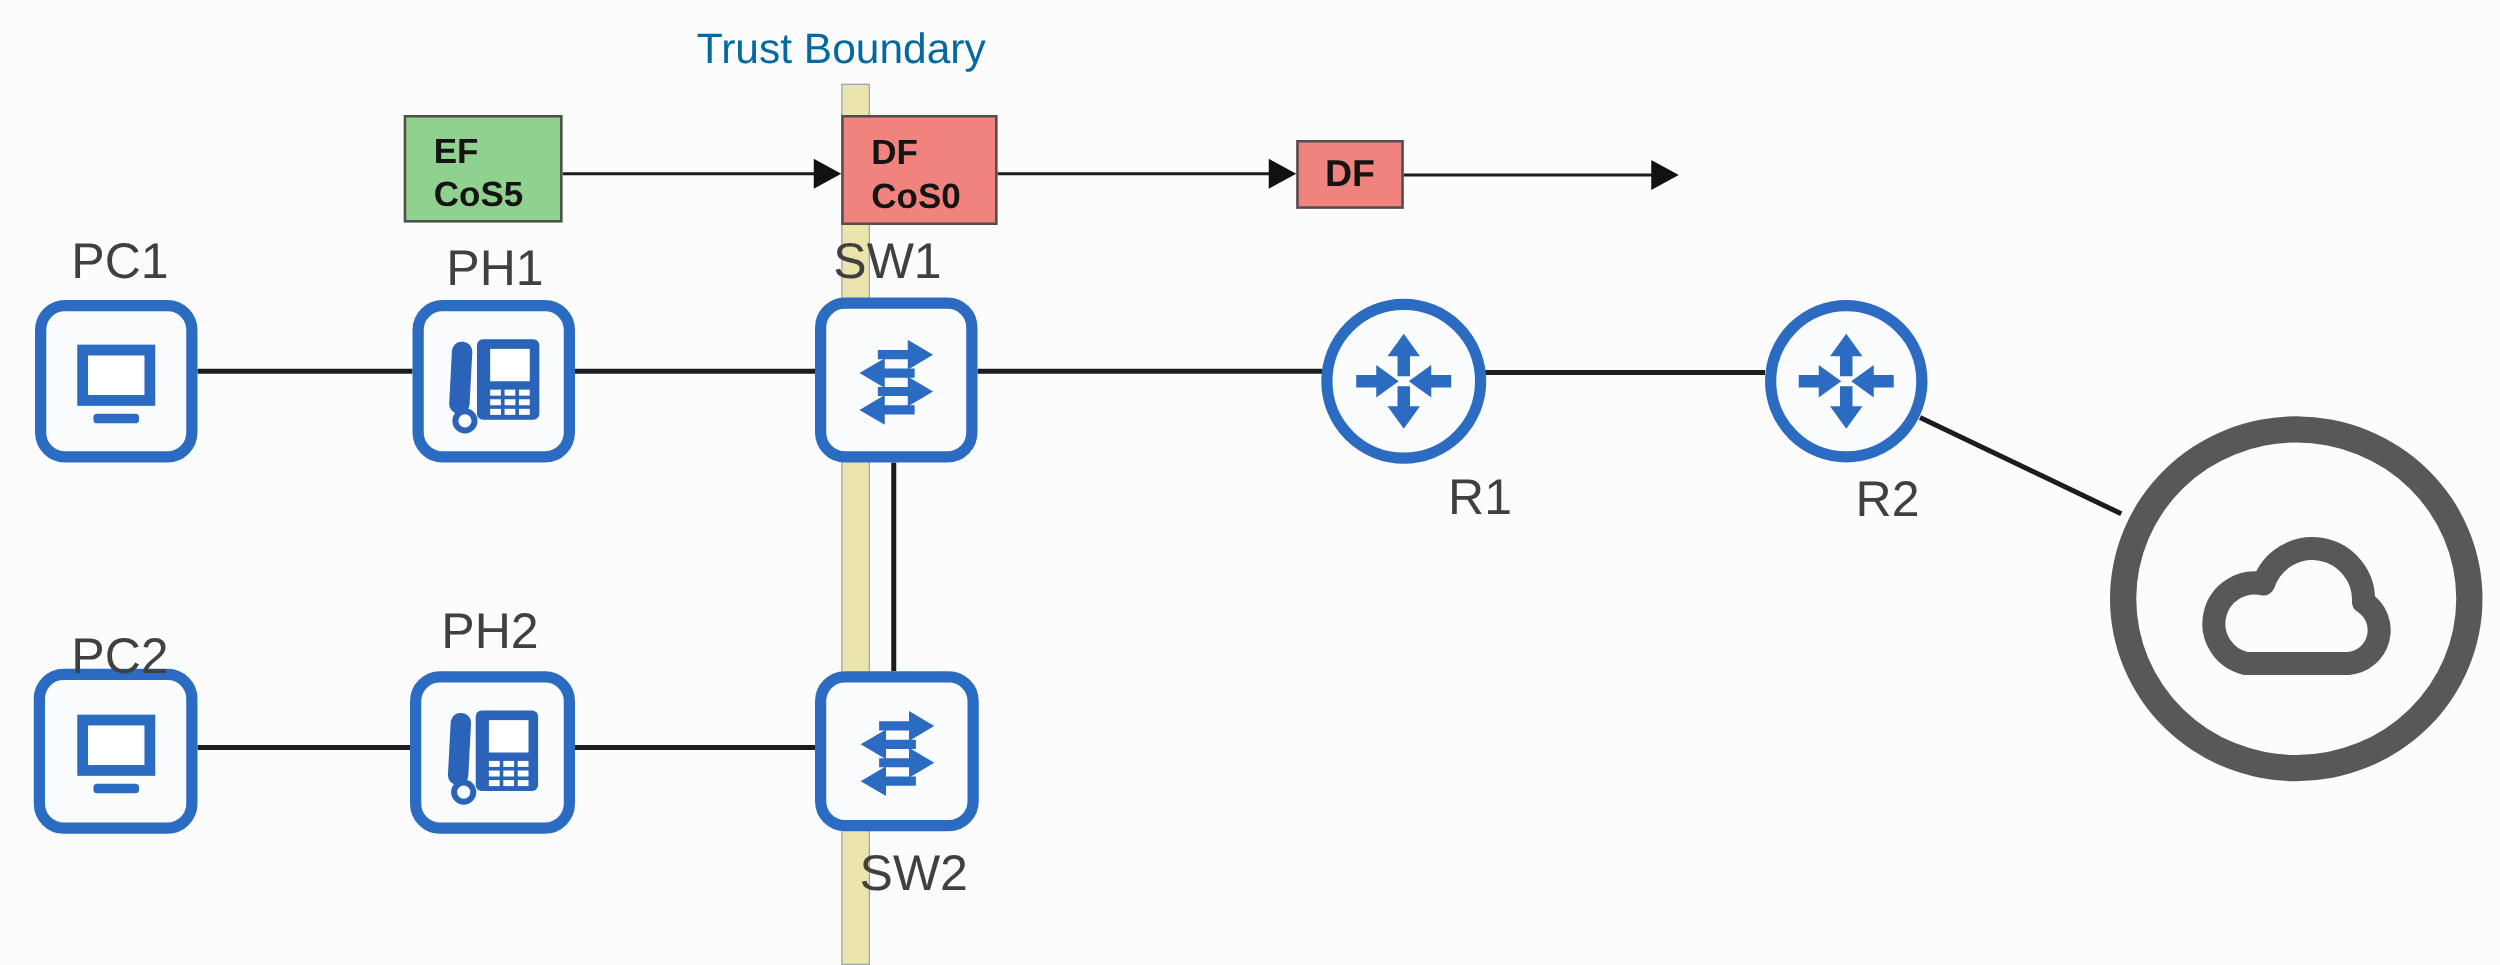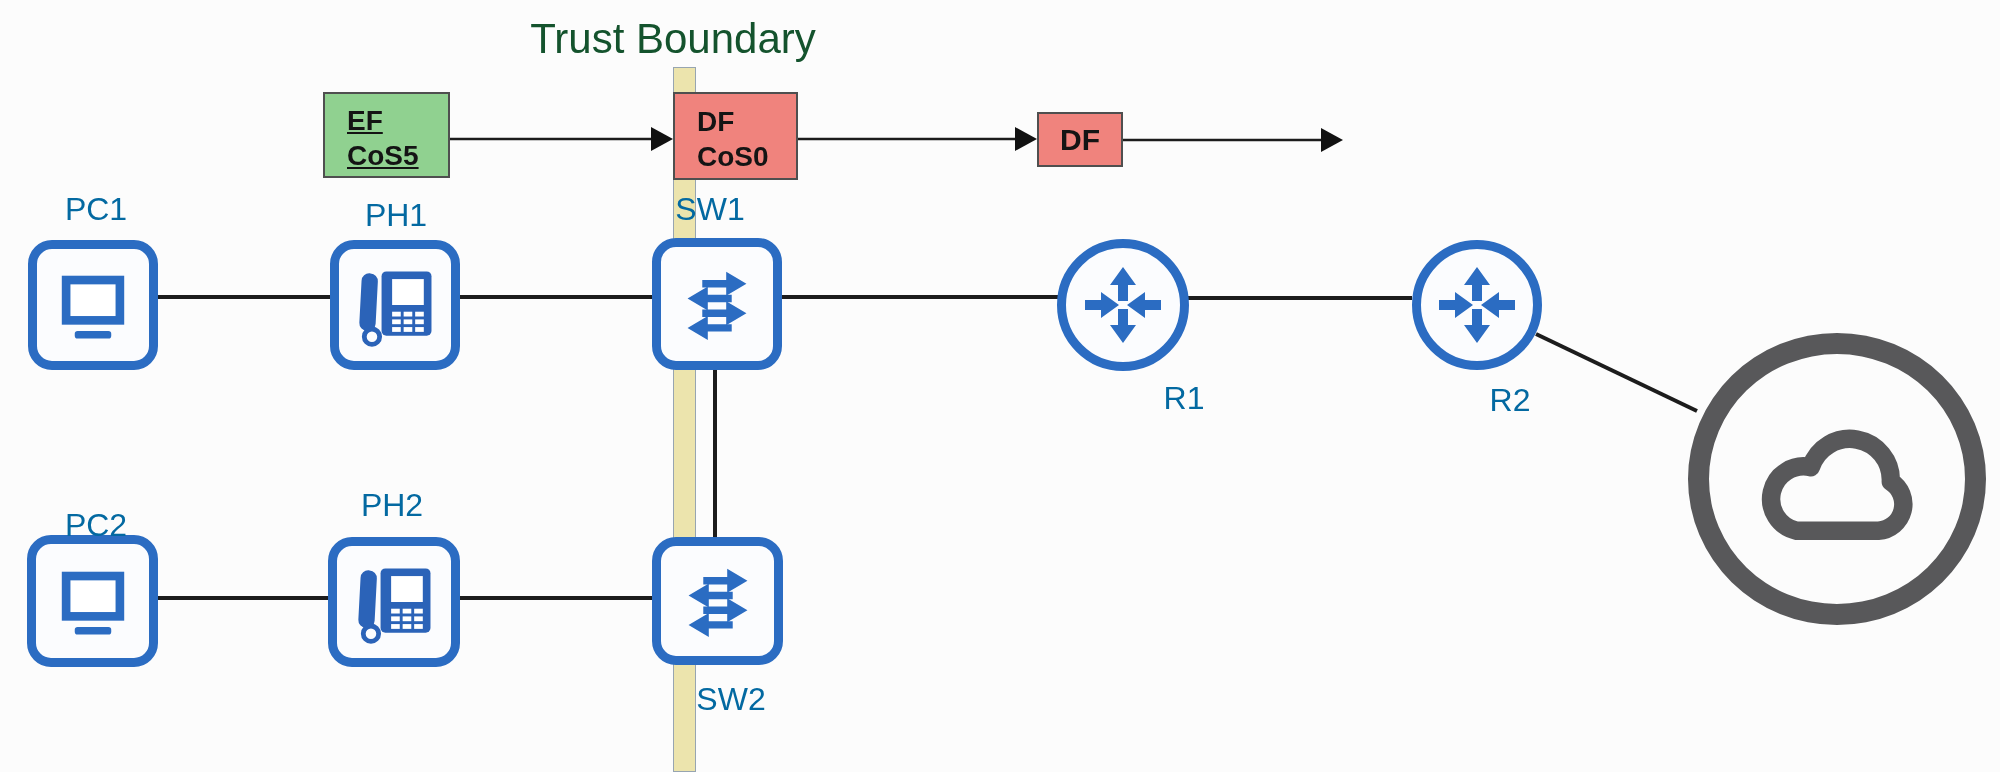--- a/index.html
+++ b/index.html
@@ -7,43 +7,43 @@
     position:relative;width:2000px;height:772px;background:#fcfcfc;
     font-family:"Liberation Sans", sans-serif;color:#1c1c1c;overflow:hidden;
   }
   
   .trust-bar{
     position:absolute;left:673px;top:67px;width:23px;height:705px;
     background:#ece4ad;border:1px solid #97a5b1;box-sizing:border-box;z-index:1;
   }
   .title{
     position:absolute;left:673px;top:16px;transform:translateX(-50%);
-    font-size:42px;line-height:46px;color:#14532d;white-space:nowrap;z-index:5;
+    font-size:34px;line-height:46px;color:#0369a1;white-space:nowrap;z-index:5;
   }
   svg.links{position:absolute;left:0;top:0;z-index:2;}
   
   .packet{
     position:absolute;box-sizing:border-box;border:2px solid #4f4f4f;
     font-weight:bold;color:#141414;z-index:4;
   }
   .packet .pline{display:block;font-size:28px;line-height:35px;}
-  .packet.ef{left:323px;top:92px;width:127px;height:86px;background:#90d190;padding:9px 0 0 22px;text-decoration:underline;}
+  .packet.ef{left:323px;top:92px;width:127px;height:86px;background:#90d190;padding:9px 0 0 22px;}
   .packet.dfcos0{left:673px;top:92px;width:125px;height:88px;background:#f0837d;padding:10px 0 0 22px;}
   .packet.df{left:1037px;top:112px;width:86px;height:55px;background:#f0837d;
     display:flex;align-items:center;justify-content:center;font-size:30px;}
   
   .device{
     position:absolute;box-sizing:border-box;background:#fbfcfe;
     border:9px solid #2b6cc2;border-radius:24px;z-index:3;
     display:flex;align-items:center;justify-content:center;
   }
   .device.round{border-radius:50%;}
   .dev-label{
-    position:absolute;transform:translateX(-50%);font-size:32px;line-height:34px;
-    color:#0369a1;white-space:nowrap;z-index:5;
+    position:absolute;transform:translateX(-50%);font-size:40px;line-height:34px;
+    color:#404040;white-space:nowrap;z-index:5;
   }
   .cloud-wrap{
     position:absolute;left:1688px;top:333px;width:298px;height:292px;box-sizing:border-box;
     background:#fcfcfc;border:21px solid #58585a;border-radius:50%;z-index:3;
     display:flex;align-items:center;justify-content:center;
   }
   .icon-svg{display:block;}
 </style>
 </head>
 <body>

